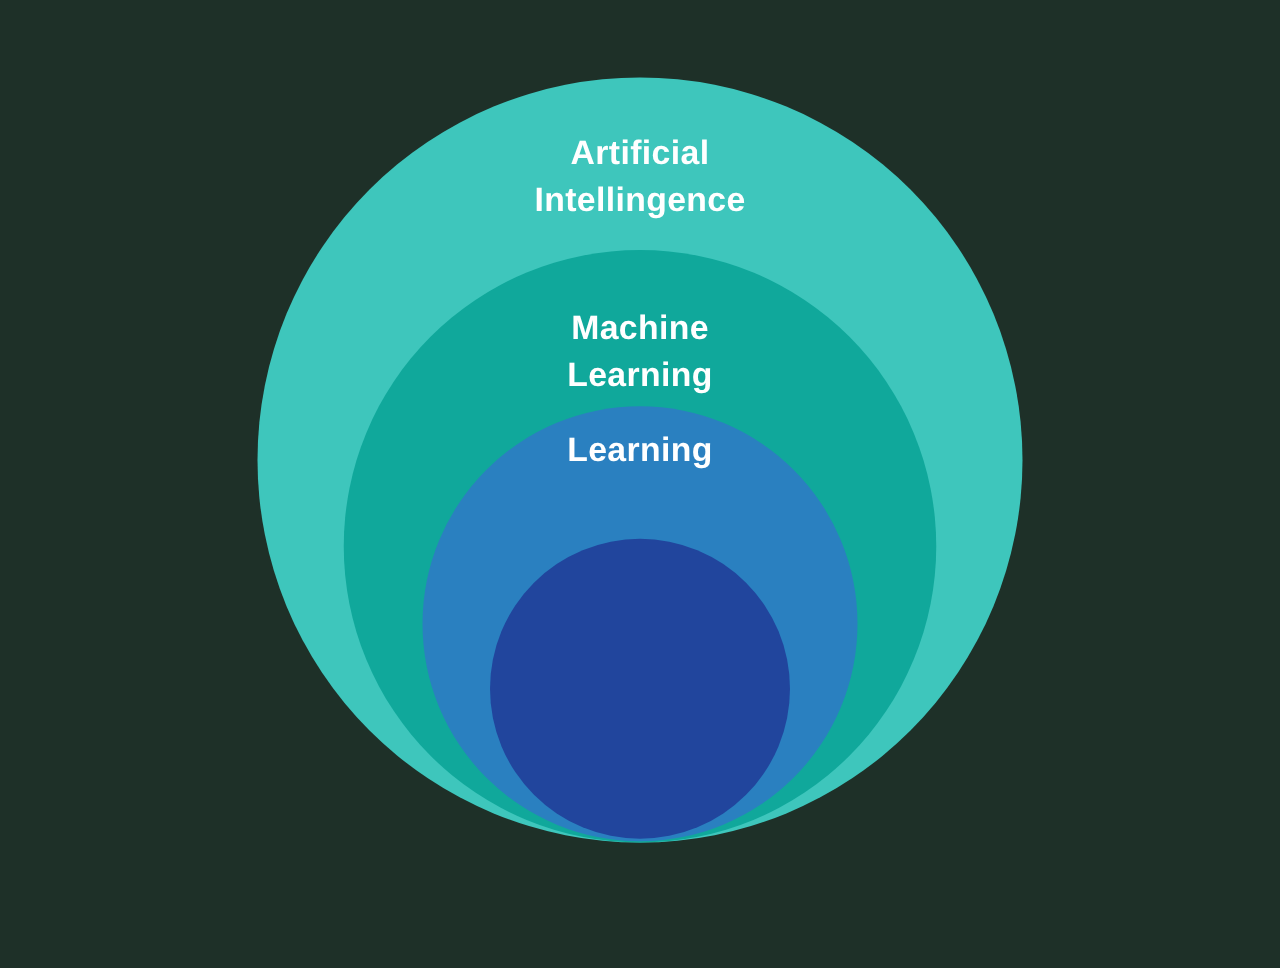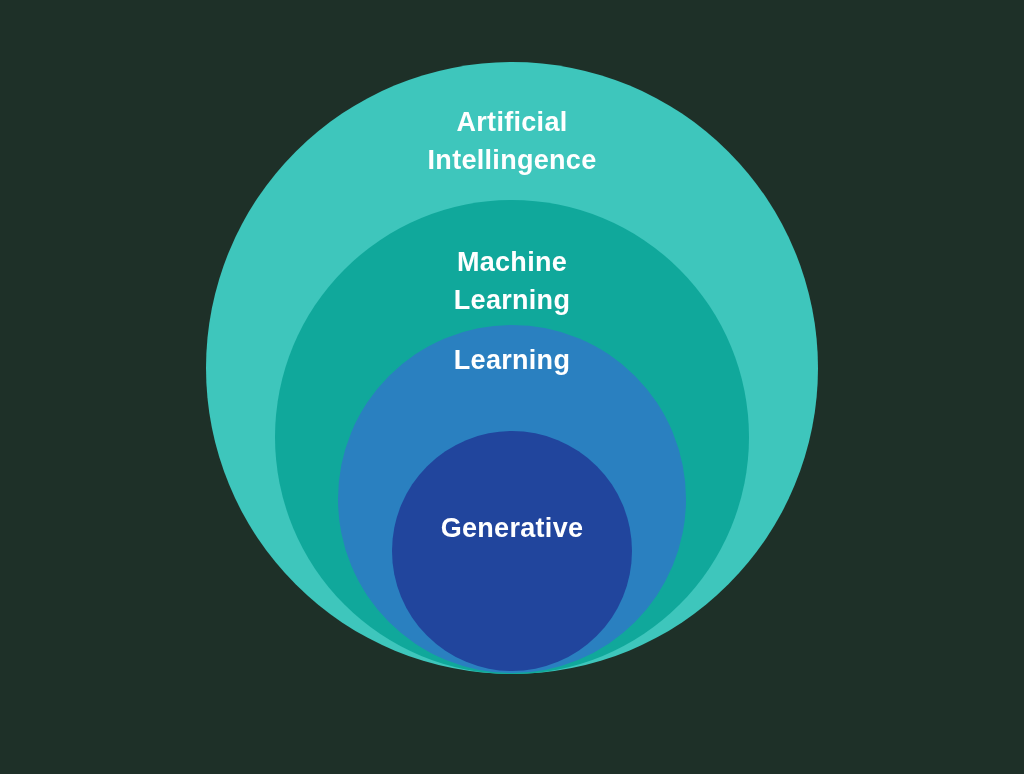--- a/index.html
+++ b/index.html
@@ -67,16 +67,15 @@
   <div class="ring-label label-1">
     <div>Machine</div>
     <div>Learning</div>
   </div>
 
   <div class="ring-label label-2">
     <div>Learning</div>
   </div>
 
   <div class="ring-label label-3">
-    <div>Generative</div>
   </div>
 
 </div>
 
 </body></html>

